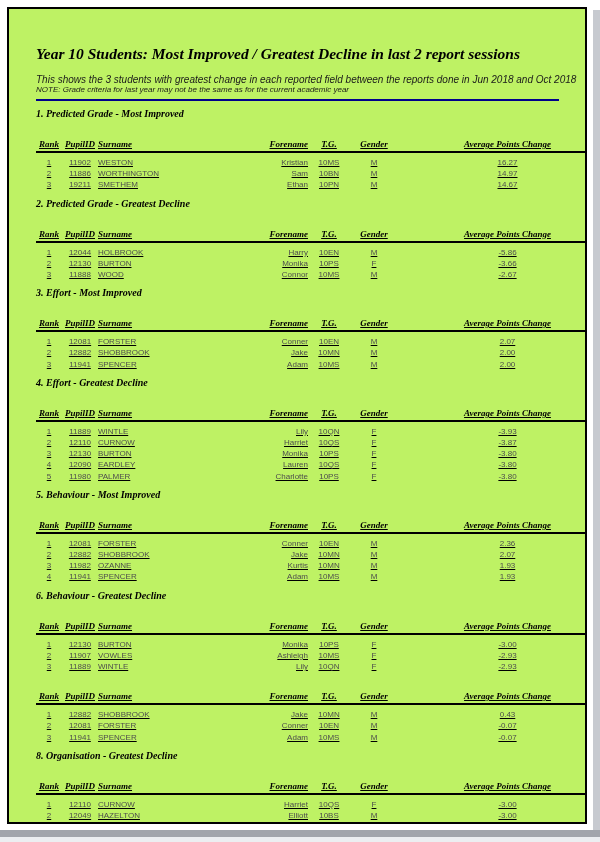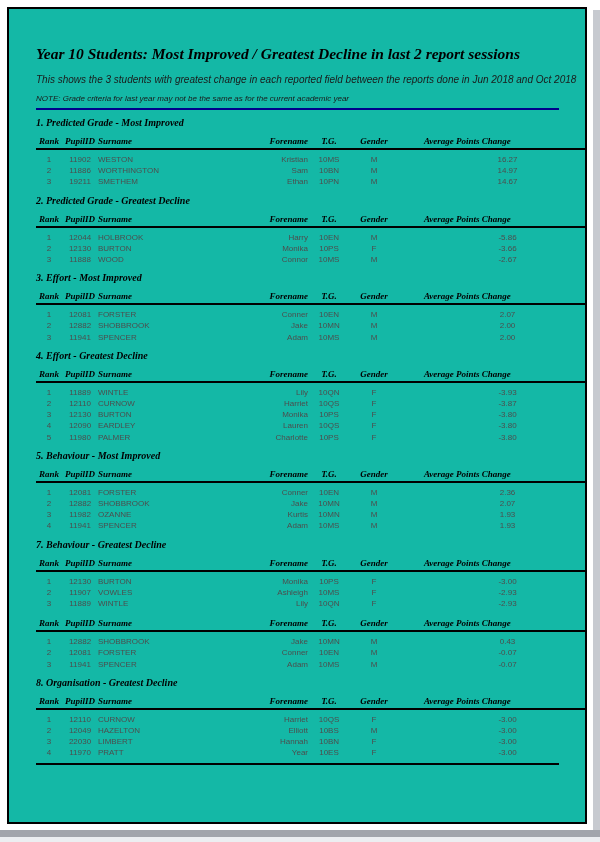--- a/index.html
+++ b/index.html
@@ -7,59 +7,59 @@
     width:600px;height:842px;position:relative;background:#ffffff;
     font-family:"Liberation Sans",sans-serif;overflow:hidden;
   }
   
   .strip-right{position:absolute;top:10px;right:0;width:7px;bottom:5px;background:var(--shadow-light,#c7cad0);}
   .strip-gray{position:absolute;left:0;right:0;bottom:5px;height:7px;background:var(--shadow,#a2a5ac);}
   .strip-light{position:absolute;left:0;right:0;bottom:0;height:5px;background:#eceef1;}
   
   .page{
     position:absolute;left:7px;top:7px;width:580px;height:817px;
-    background:#14b8a6;border:2px solid #000;box-sizing:border-box;overflow:hidden;
+    background:#bef264;border:2px solid #000;box-sizing:border-box;overflow:hidden;
   }
   .content{padding:36px 26px 0 27px;}
   .title{
     font-family:"Liberation Serif",serif;font-style:italic;font-weight:bold;
     font-size:15.5px;line-height:18px;color:#000;white-space:nowrap;
   }
   .subtitle{
     margin-top:12px;font-size:10px;line-height:10px;font-style:italic;color:#1a1a1a;white-space:nowrap;
   }
   .note{
-    margin-top:9px;font-size:8px;line-height:10px;font-style:italic;color:#1a1a1a;white-space:nowrap;
+    margin-top:0;font-size:8px;line-height:10px;font-style:italic;color:#1a1a1a;white-space:nowrap;
   }
   .navy-rule{margin-top:4px;border-top:2px solid var(--accent,#00008b);}
   .section{margin-top:7px;}
   .section-title{
     font-family:"Liberation Serif",serif;font-style:italic;font-weight:bold;
     font-size:10px;line-height:12px;color:#000;white-space:nowrap;
   }
-  table{border-collapse:collapse;table-layout:fixed;width:100%;margin-top:5px;}
+  table{border-collapse:collapse;table-layout:fixed;width:100%;margin-top:17px;text-decoration:underline;}
   thead th{
     font-family:"Liberation Serif",serif;font-style:italic;font-weight:bold;
     font-size:9px;line-height:10px;color:#000;text-align:center;
     padding:2px 0 2px;border-bottom:2px solid var(--rule,#000);white-space:nowrap;overflow:hidden;
   }
   tbody td{
     font-size:8px;line-height:11.2px;color:var(--datatext,#4d4d4d);
     text-align:center;white-space:nowrap;overflow:hidden;padding:0;
   }
   tbody tr:first-child td{padding-top:4px;}
   table{margin-bottom:4px;}
   .c0{width:26px;}
   .c1{width:36px;}
   .c2{width:115px;text-align:left;}
   .c3{width:95px;text-align:right;}
   .c4{width:42px;}
   .c5{width:48px;}
   .c6{width:167px;padding-left:26px;}
-  thead th.c6{text-align:left;}
+  thead th.c6{text-align:center;}
   .footer-rule{margin-top:2px;border-top:2px solid var(--rule,#000);}
   .footer{
     display:flex;justify-content:space-between;margin-top:1px;
     font-family:"Liberation Serif",serif;font-style:italic;font-weight:bold;
     font-size:9px;line-height:11px;color:#000;
   }
 </style>
 </head>
 <body>
 
@@ -326,21 +326,21 @@
                 <td class="c3">Adam</td>
                 <td class="c4">10MS</td>
                 <td class="c5">M</td>
                 <td class="c6">1.93</td>
               </tr>
             </tbody>
     </table>
   </div>
 
   <div class="section">
-    <div class="section-title">7. Behaviour - Greatest Decline</div>
+    <div class="section-title">6. Behaviour - Greatest Decline</div>
     <table>
       <thead>
         <tr>
                 <th class="c0">Rank</th>
                 <th class="c1">PupilID</th>
                 <th class="c2">Surname</th>
                 <th class="c3">Forename</th>
                 <th class="c4">T.G.</th>
                 <th class="c5">Gender</th>
                 <th class="c6">Average Points Change</th>

